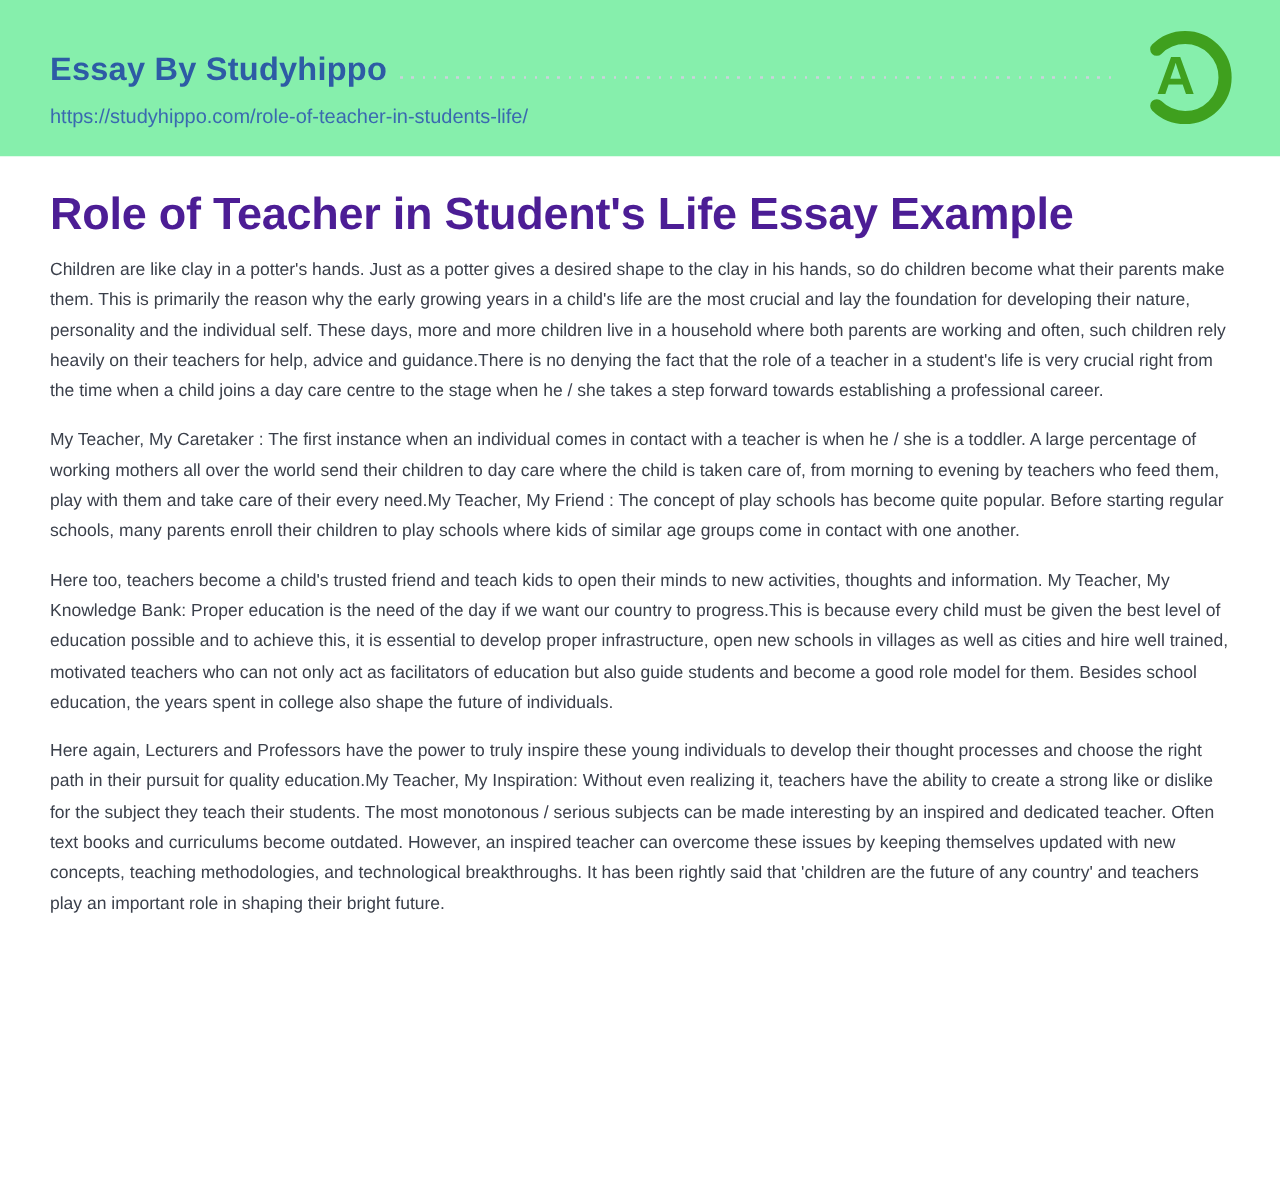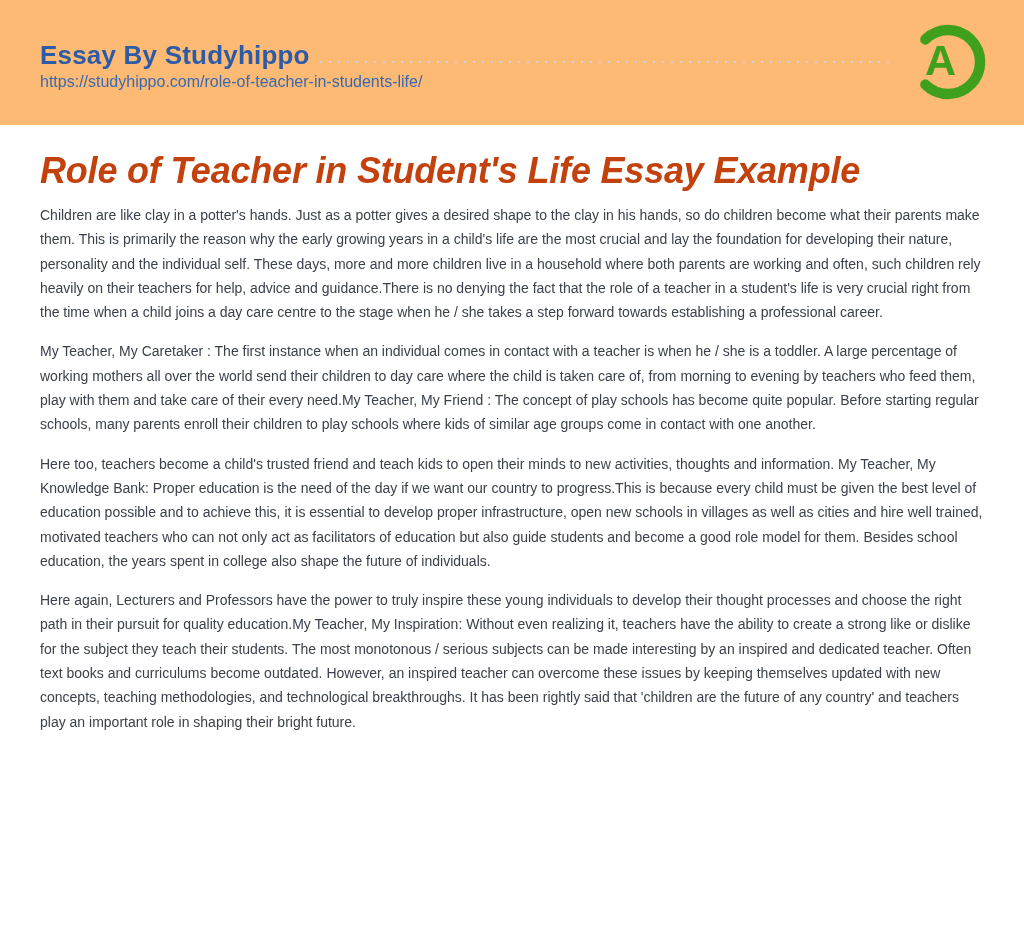--- a/index.html
+++ b/index.html
@@ -11,21 +11,21 @@
   .page {
     width: 1024px;
     height: 947px;
     background: #ffffff;
     overflow: hidden;
     position: relative;
   }
 
   
   .site-header {
-    background: #fdba74;
+    background: #86efac;
     height: 125px;
     box-sizing: border-box;
     padding: 42px 40px 0 40px;
     position: relative;
   }
   .brand-row {
     display: flex;
     align-items: flex-end;
   }
   .brand {
@@ -37,21 +37,21 @@
     white-space: nowrap;
   }
   .dotted-leader {
     flex: 1;
     height: 2px;
     margin: 0 91px 5px 10px;
     background-image: repeating-linear-gradient(to right, #ccd2dc 0 2px, transparent 2px 9px);
   }
   .site-url {
     display: inline-block;
-    margin-top: 4px;
+    margin-top: 16px;
     font-size: 16px;
     line-height: 20px;
     color: #3a69b0;
     text-decoration: none;
   }
   .logo-wrap {
     position: absolute;
     top: 20px;
     right: 34px;
     width: 84px;
@@ -60,23 +60,22 @@
 
   
   .article {
     padding: 27px 40px 0 40px;
   }
   .article-title {
     margin: 0 0 13px 0;
     font-size: 36px;
     line-height: 38px;
     font-weight: 700;
-    color: #c2410c;
+    color: #4c1d95;
     letter-spacing: -0.2px;
-    font-style: italic;
   }
   .article p {
     margin: 0 0 15px 0;
     max-width: 948px;
     font-size: 14px;
     line-height: 24.3px;
     color: #3b404b;
   }
 </style>
 </head>

